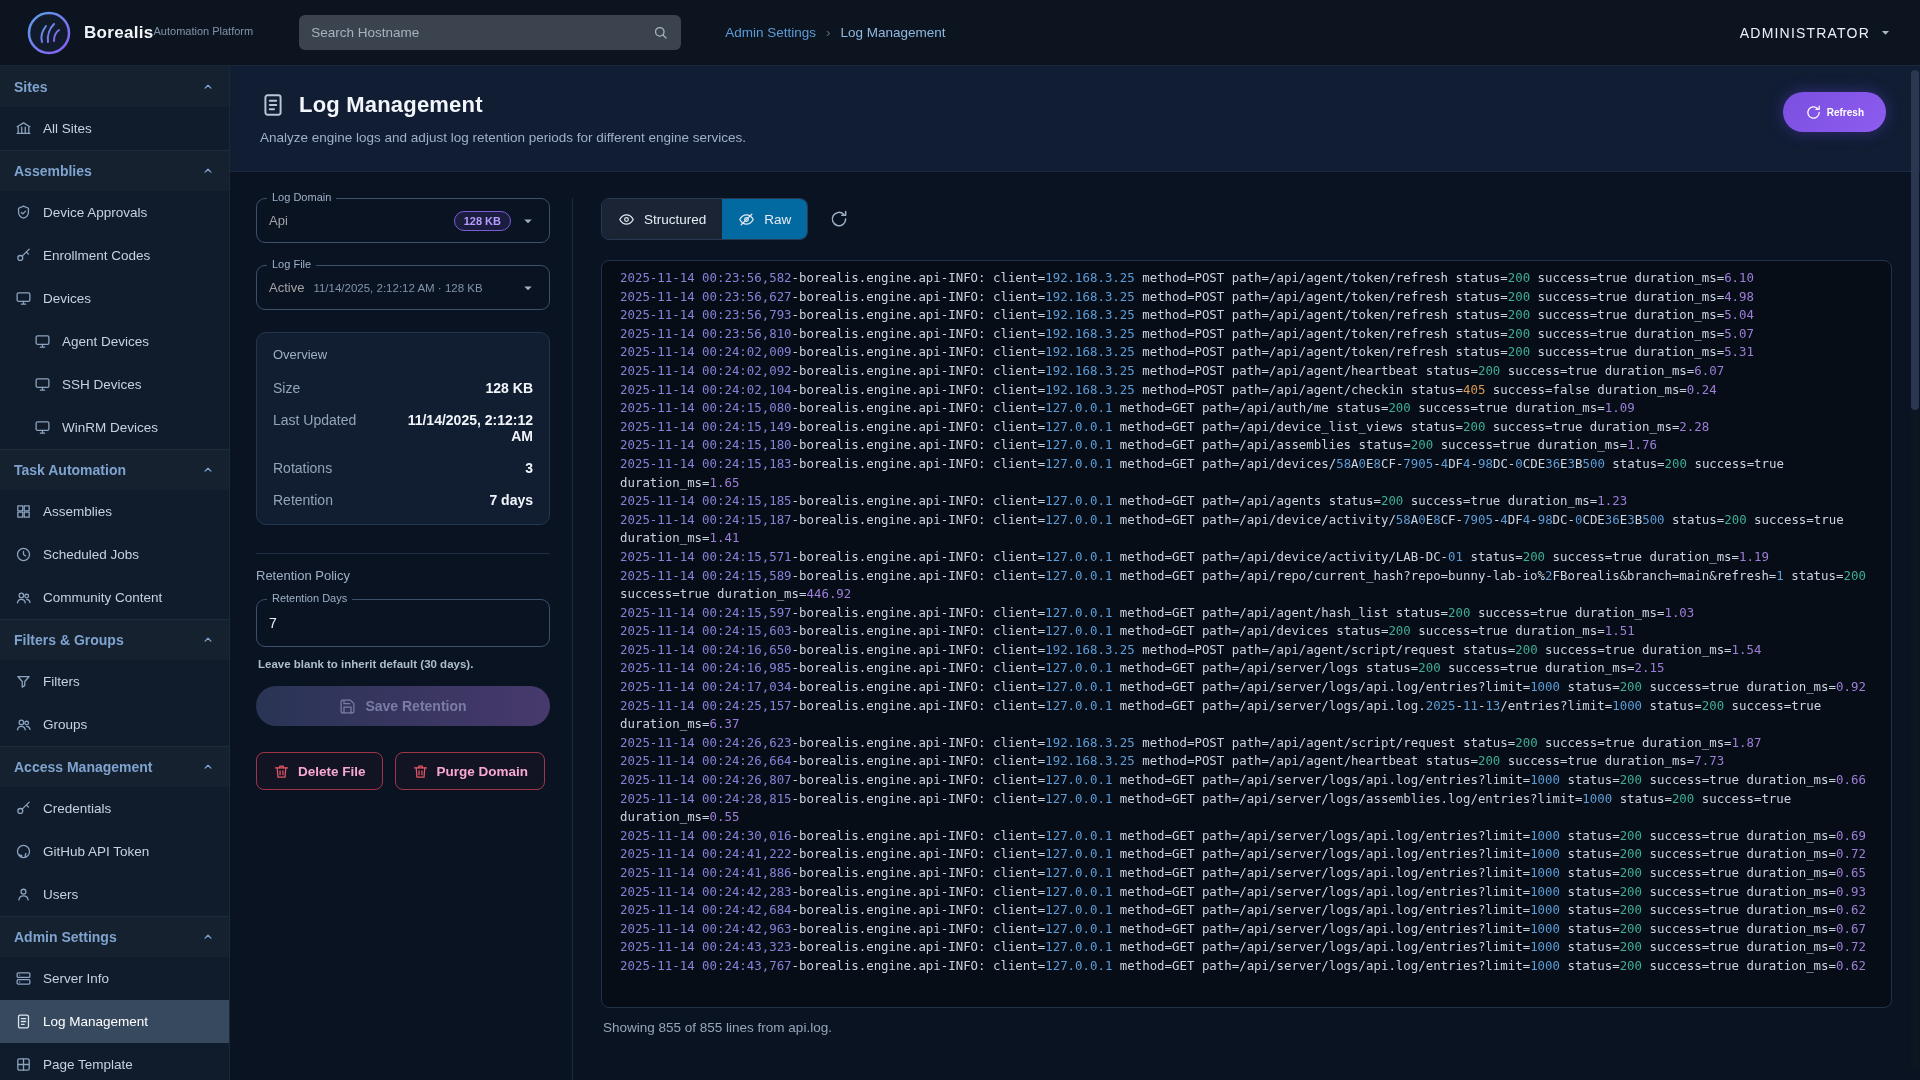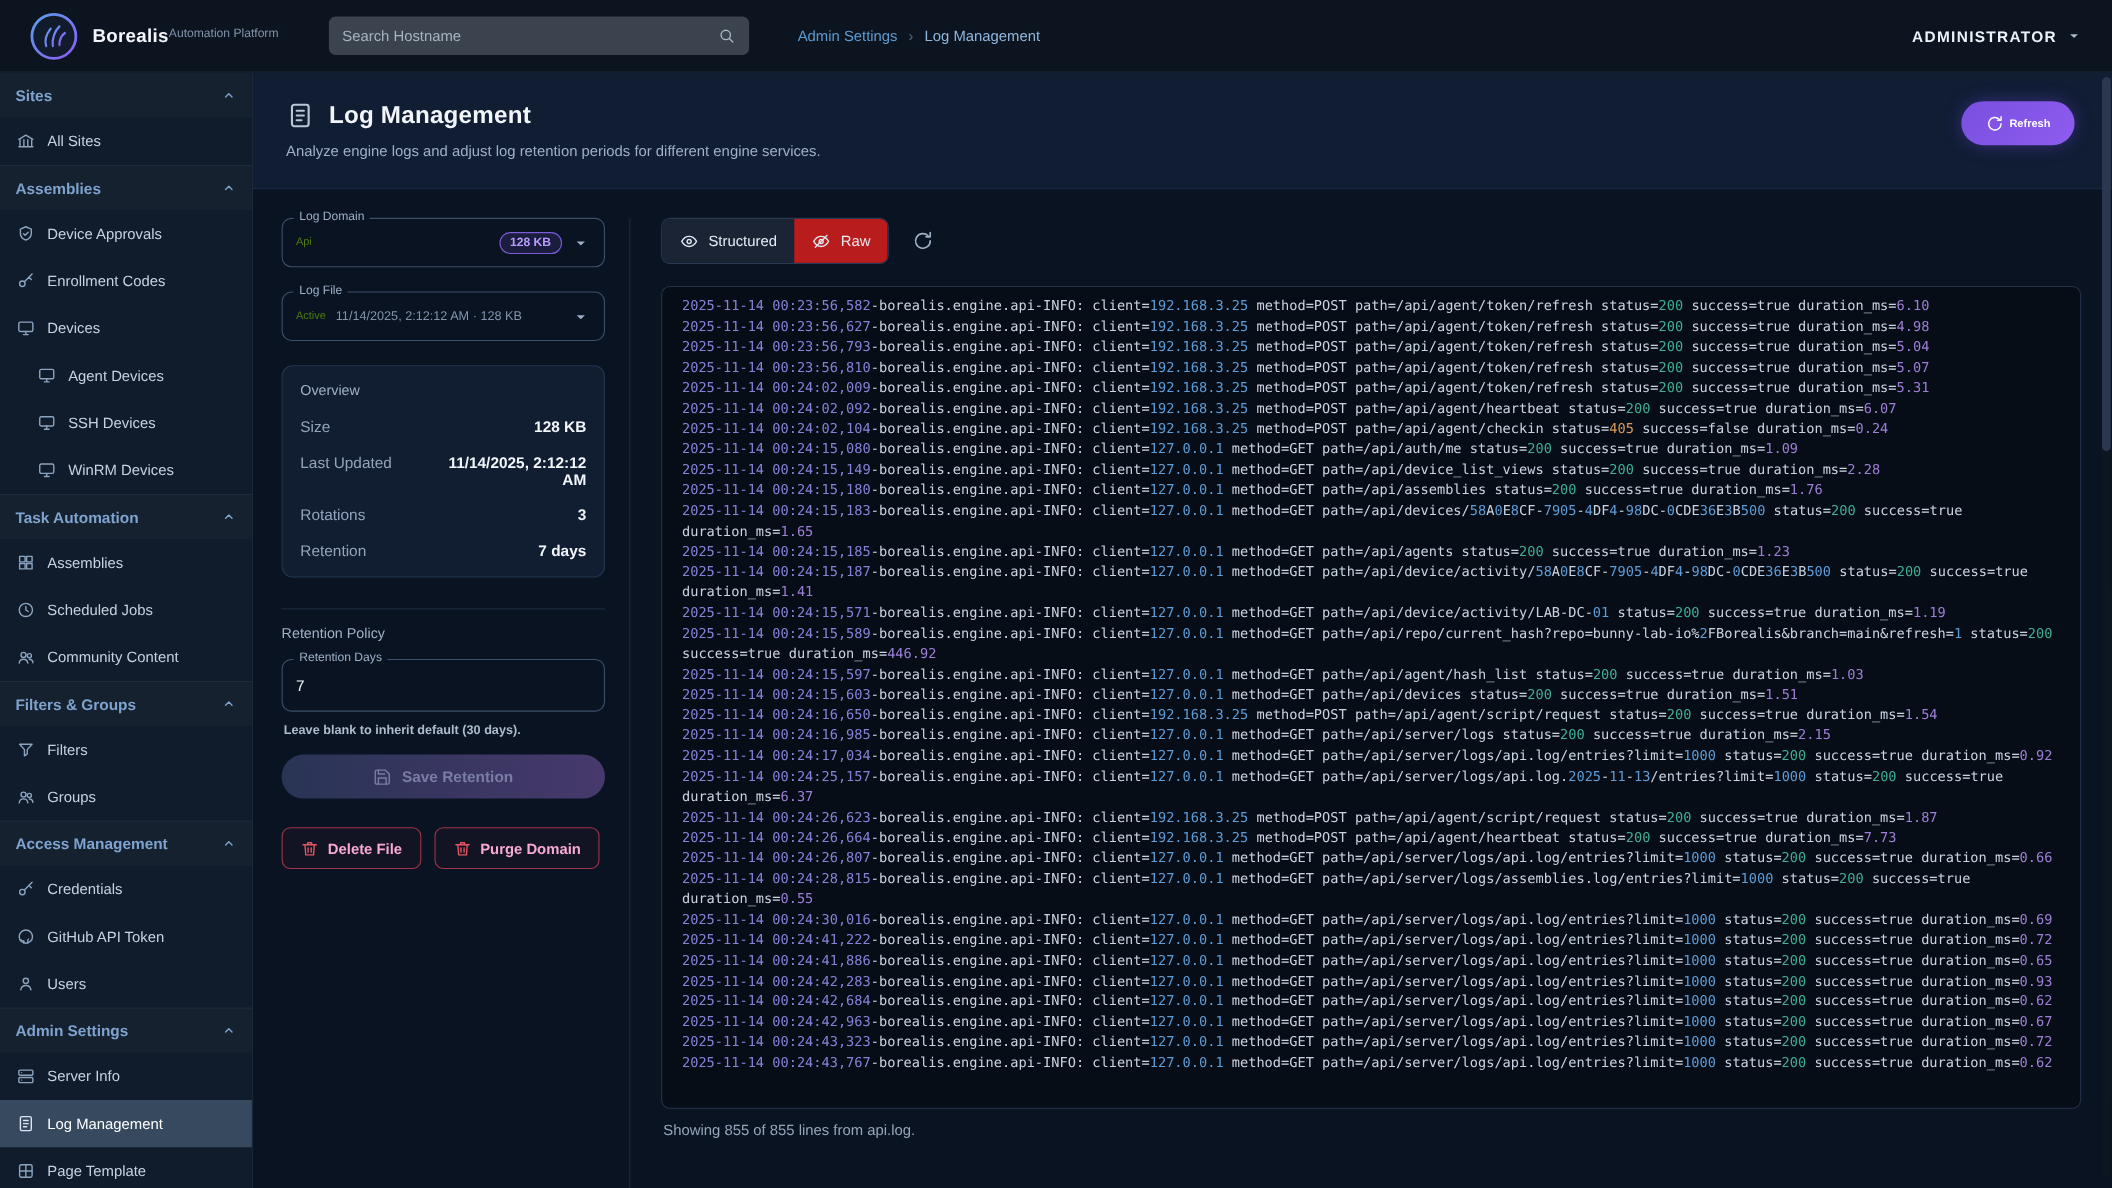--- a/index.html
+++ b/index.html
@@ -28,21 +28,21 @@
     border-radius:6px; display:flex; align-items:center; padding:0 12px; }
   .search-box input { flex:1; background:transparent; border:none; outline:none;
     color:#e6edf5; font-size:13.5px; }
   .search-box input::placeholder { color:#a7b1bf; }
   .search-box .ic { color:#aab4c2; }
   .breadcrumb { margin-left:44px; display:flex; gap:10px; align-items:center; font-size:13.5px; }
   .crumb { color:#5d9bd5; cursor:pointer; }
   .crumb.current { color:#8fb8e0; }
   .crumb-sep { color:#5b6b80; }
   .admin { margin-left:auto; display:flex; align-items:center; gap:7px; font-size:14px;
-    font-weight:bold; letter-spacing:1.2px; color:#edf2f8; cursor:pointer; }
+    font-weight:normal; letter-spacing:1.2px; color:#edf2f8; cursor:pointer; }
   .admin .ic { color:#aab7c6; }
 
   
   .shell { display:flex; height:1014px; }
 
   
   .sidebar { width:230px; background:#101b2b; border-right:1px solid #1b2839; overflow:hidden; }
   .sb-section-head { height:41px; display:flex; align-items:center; justify-content:space-between;
     padding:0 14px; background:#15212f; border-top:1px solid #1d2c3d;
     color:#7fa3cf; font-weight:bold; font-size:14px; cursor:pointer; }
@@ -71,21 +71,21 @@
   .refresh-btn .ic { color:#fff; }
 
   .content { flex:1; display:flex; padding:26px 28px 0 26px; min-height:0; }
 
   
   .left-panel { width:317px; padding-right:22px; border-right:1px solid #1b2a3d; flex:none; }
   .osel { position:relative; border:1px solid #3c4f6b; border-radius:9px; height:45px;
     display:flex; align-items:center; padding:0 12px; margin-bottom:22px; cursor:pointer; }
   .osel-label { position:absolute; top:-8px; left:10px; background:#0a1322; padding:0 5px;
     font-size:11px; color:#9db0c8; }
-  .osel-value { font-size:10px; color:#4d7c0f; }
+  .osel-value { font-size:13px; color:#a3a3a3; }
   .osel-meta { font-size:11.5px; color:#8093ab; margin-left:9px; }
   .chip { margin-left:auto; font-size:11px; font-weight:bold; color:#b79cff;
     border:1px solid #7a5cd6; background:rgba(124,92,230,.14); padding:3px 9px; border-radius:11px; }
   .osel .caret { color:#9db0c8; margin-left:8px; }
   .caret-auto { margin-left:auto !important; }
 
   .card { background:#111e31; border:1px solid #223650; border-radius:10px; padding:14px 16px 8px; }
   .card-title { font-size:13px; color:#9fb0c5; margin-bottom:10px; }
   .card-row { display:flex; justify-content:space-between; padding:8px 0; font-size:14px; }
   .card-row .k { color:#93a4bb; }
@@ -108,21 +108,21 @@
   .danger-btn .ic { color:#e25563; }
 
   
   .viewer { flex:1; display:flex; flex-direction:column; min-width:0; margin-left:28px; }
   .toolbar { display:flex; align-items:center; gap:14px; }
   .segmented { display:flex; border-radius:8px; overflow:hidden; border:1px solid #2a3952; }
   .seg { height:40px; display:flex; align-items:center; gap:9px; padding:0 16px;
     font-size:13.5px; color:#e6edf5; cursor:pointer; }
   .seg .ic { color:#dfe7f1; }
   .seg-structured { background:#1a2435; }
-  .seg-raw { background:#b91c1c; }
+  .seg-raw { background:#0369a1; }
   .filterbar { flex:1; height:40px; border:1px solid #263852; background:#0e1828;
     border-radius:8px; display:flex; align-items:center; padding:0 14px; gap:10px; }
   .filterbar .ic { color:#7e91a8; }
   .filterbar input { flex:1; background:transparent; border:none; outline:none;
     color:#e6edf5; font-size:14px; font-family:inherit; }
   .filterbar input::placeholder { color:#8094ab; }
   .toolbar-refresh { width:34px; height:34px; display:flex; align-items:center; justify-content:center;
     color:#9fb0c5; cursor:pointer; background:none; border:none; }
 
   .logbox { margin-top:20px; height:748px; background:#070d17; border:1px solid #233249;

